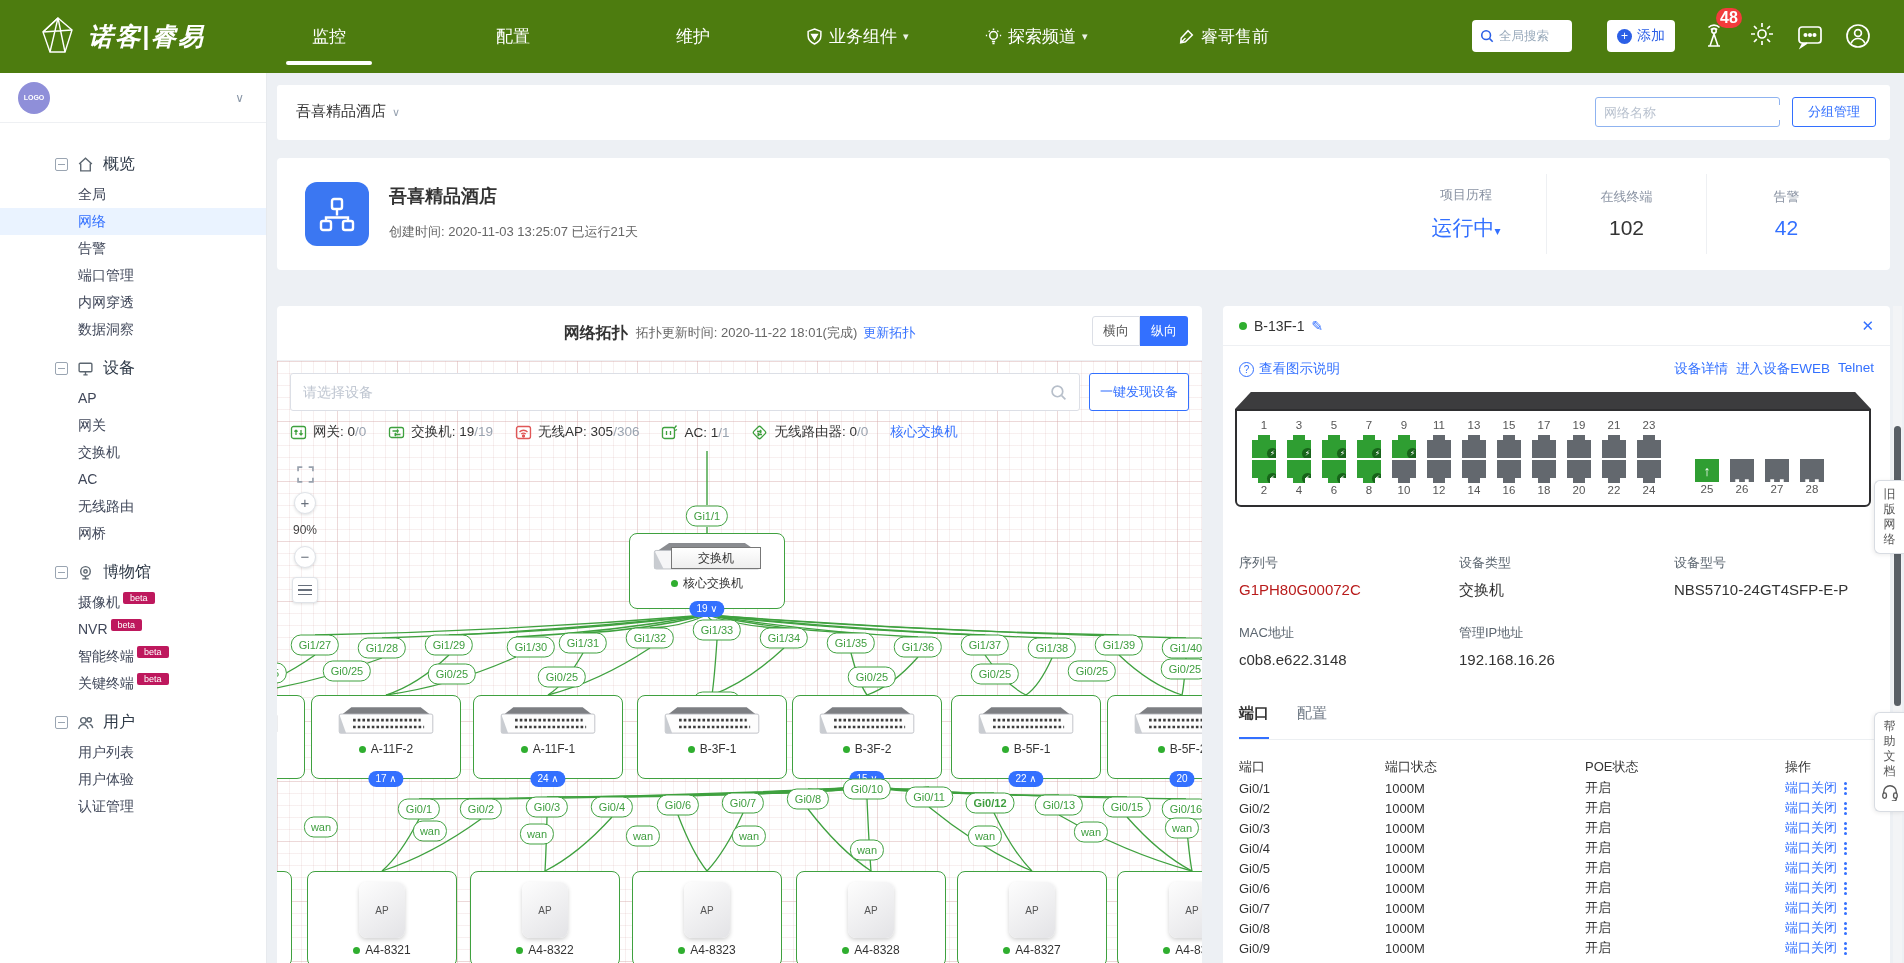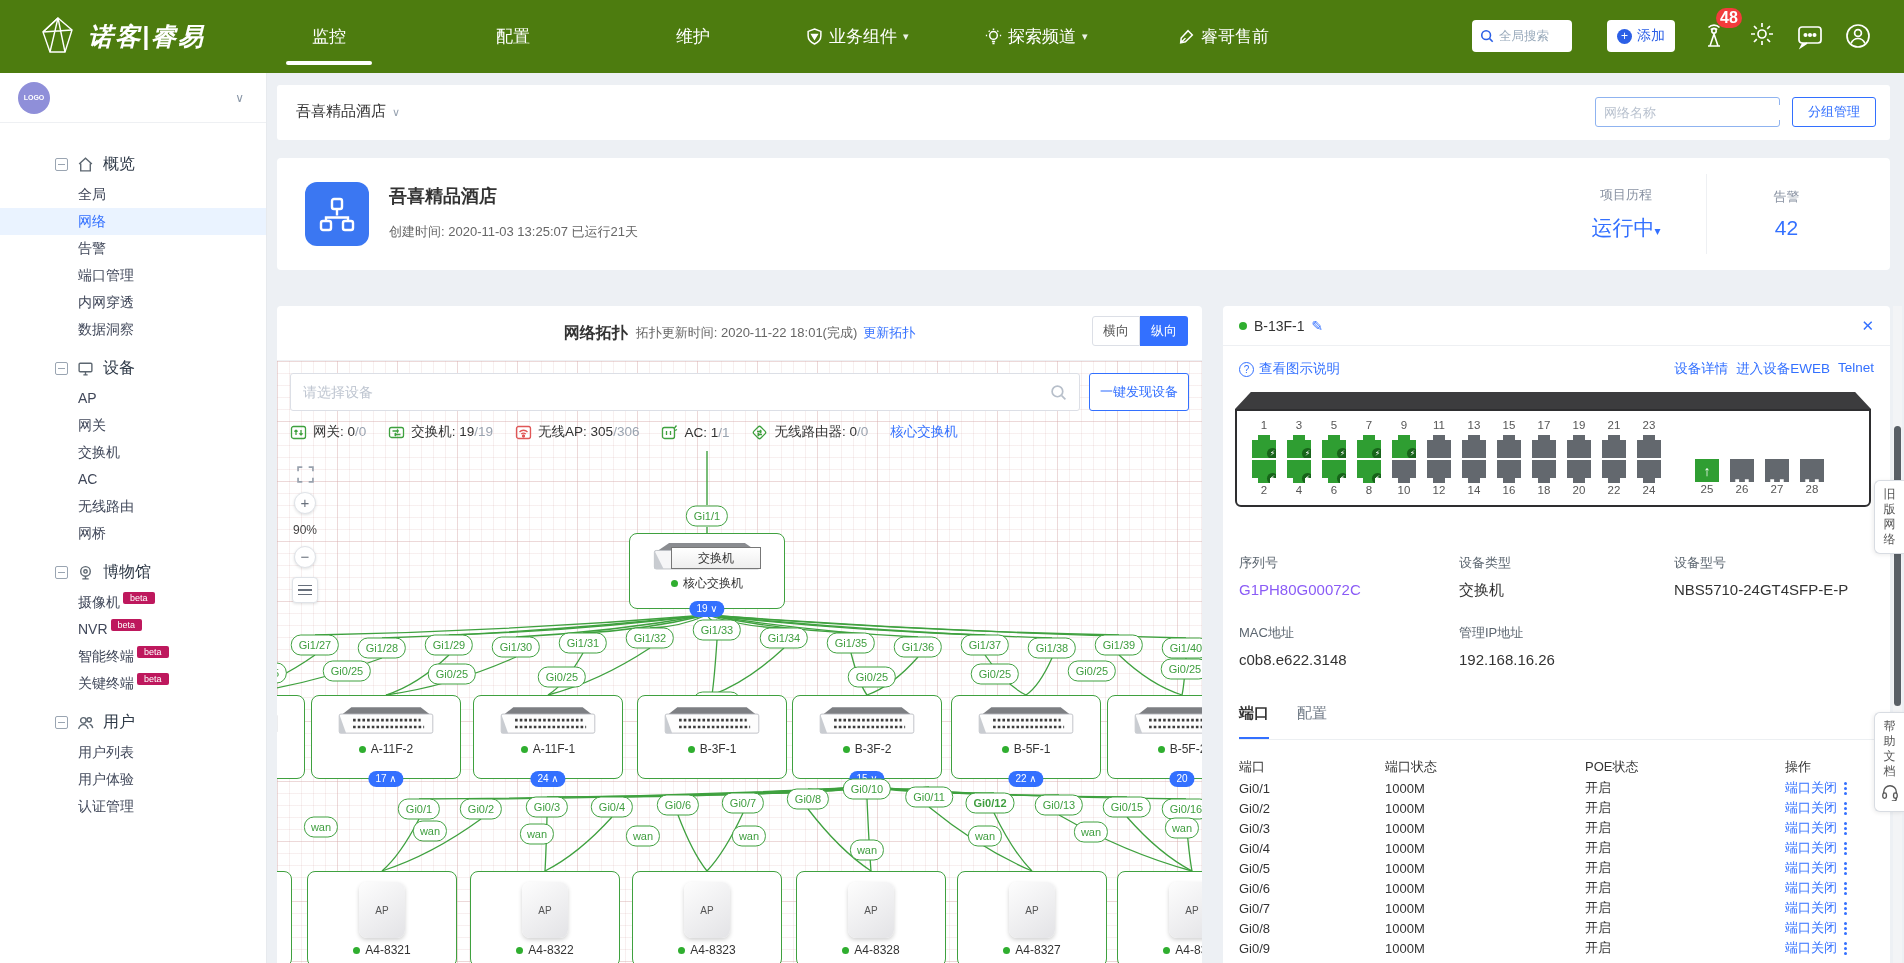--- a/index.html
+++ b/index.html
@@ -121,21 +121,21 @@
   .rj45.top { clip-path:polygon(25% 0,75% 0,75% 22%,100% 22%,100% 100%,0 100%,0 22%,25% 22%); }
   .rj45.bot { clip-path:polygon(0 0,100% 0,100% 78%,75% 78%,75% 100%,25% 100%,25% 78%,0 78%); }
   .rj45.green { background:#2f9e32; }
   .bolt { position:absolute; right:-2px; bottom:-1px; width:11px; height:11px; border-radius:50%; background:#17641a; color:#fff; font-size:8px; line-height:11px; text-align:center; }
   .sfp { width:24px; height:23px; background:#63686e; margin:1px 0; clip-path:polygon(0 0,100% 0,100% 100%,78% 100%,78% 88%,62% 88%,62% 100%,38% 100%,38% 88%,22% 88%,22% 100%,0 100%); }
   .sfp.up { background:#2f9e32; clip-path:none; display:flex; align-items:center; justify-content:center; color:#fff; font-size:14px; font-weight:bold; }
   .spacer-h { height:24px; }
   .fields { position:absolute; left:16px; top:248px; width:620px; display:grid; grid-template-columns:220px 215px 1fr; row-gap:24px; }
   .field .lab { font-size:13px; color:#5c6670; margin-bottom:9px; }
   .field .val { font-size:15px; color:#333; }
-  .field .val.link { color:#8b5cf6; cursor:pointer; }
+  .field .val.link { color:#b91c1c; cursor:pointer; }
   .dp-tabs { position:absolute; left:16px; right:0; top:398px; border-bottom:1px solid #eceff2; height:36px; display:flex; gap:28px; }
   .dp-tab { font-size:15px; color:#707a86; cursor:pointer; padding-bottom:10px; }
   .dp-tab.active { color:#333; font-weight:bold; border-bottom:2px solid #3370ff; }
   .dp-table { position:absolute; left:16px; right:24px; top:450px; font-size:13px; }
   .dp-tr { display:flex; height:20px; align-items:center; }
   .dp-tr .c1 { width:146px; } .dp-tr .c2 { width:200px; } .dp-tr .c3 { width:200px; } .dp-tr .c4 { flex:1; display:flex; align-items:center; gap:7px; }
   .dp-tr.head { color:#333; height:22px; }
   .dp-tr .act { color:#3370ff; cursor:pointer; }
   .dots3 { display:flex; flex-direction:column; gap:2px; cursor:pointer; }
   .dots3 i { width:3px; height:3px; border-radius:50%; background:#3370ff; display:block; }
@@ -315,20 +315,24 @@
         <rect x="3" y="26" width="10" height="9" rx="2"></rect>
         <rect x="25" y="26" width="10" height="9" rx="2"></rect>
       </svg>
   </div>
   <div class="proj-title">吾喜精品酒店</div>
   <div class="proj-sub">创建时间: 2020-11-03 13:25:07 已运行21天</div>
   <div class="stat-strip" id="proj-stats">
       <div class="stat-box">
         <span class="stat-label">项目历程</span>
         <span class="stat-value blue">运行中<span class="caret">▾</span></span>
+      </div>
+      <div class="stat-box">
+        <span class="stat-label">在线终端</span>
+        <span class="stat-value">102</span>
       </div>
       <div class="stat-box">
         <span class="stat-label">告警</span>
         <span class="stat-value blue">42</span>
       </div>
     </div>
 </div>
 
 <section class="topo-panel">
   <div class="topo-head">
@@ -406,21 +410,21 @@
               <polygon points="12,10 118,10 106,2 24,2" fill="#8a8c90"></polygon>
               <rect x="8" y="10" width="114" height="20" rx="2" fill="#f6f6f7" stroke="#b9bcc1"></rect>
               <polygon points="8,10 18,30 8,30" fill="#c9ccd1"></polygon>
             </svg><div class="core-label-box" style="position:absolute;left:24px;top:6px">交换机</div></div>
           <div class="dev-name">核心交换机</div>
           <div class="node-badge">19 ∨</div>
         </div>
         <div class="pill" style="left: 38px; top: 284px;">Gi1/27</div>
         <div class="pill" style="left: 105px; top: 287px;">Gi1/28</div>
         <div class="pill" style="left: 172px; top: 284px;">Gi1/29</div>
-        <div class="pill" style="left: 239px; top: 286px;">Gi1/30</div>
+        <div class="pill" style="left: 254px; top: 286px;">Gi1/30</div>
         <div class="pill" style="left: 306px; top: 282px;">Gi1/31</div>
         <div class="pill" style="left: 373px; top: 277px;">Gi1/32</div>
         <div class="pill" style="left: 440px; top: 269px;">Gi1/33</div>
         <div class="pill" style="left: 507px; top: 277px;">Gi1/34</div>
         <div class="pill" style="left: 574px; top: 282px;">Gi1/35</div>
         <div class="pill" style="left: 641px; top: 286px;">Gi1/36</div>
         <div class="pill" style="left: 708px; top: 284px;">Gi1/37</div>
         <div class="pill" style="left: 775px; top: 287px;">Gi1/38</div>
         <div class="pill" style="left: 842px; top: 284px;">Gi1/39</div>
         <div class="pill" style="left: 909px; top: 287px;">Gi1/40</div>

